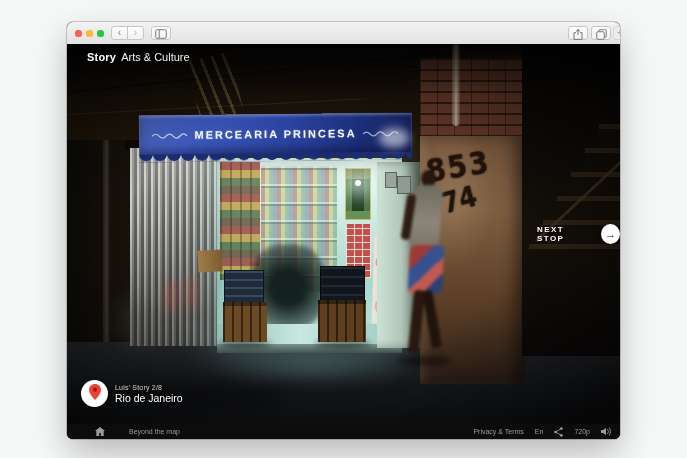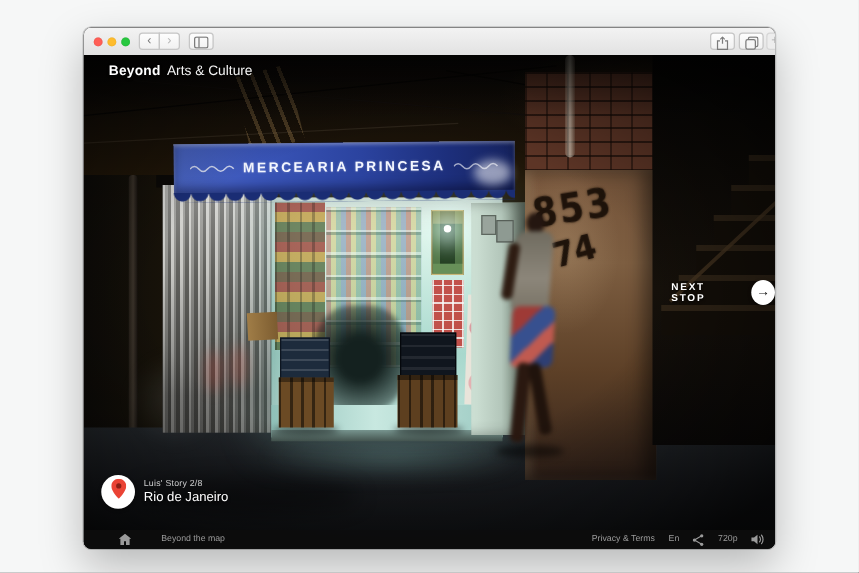--- a/index.html
+++ b/index.html
@@ -296,21 +296,21 @@
         <div class="p-torso"></div>
         <div class="p-arm"></div>
         <div class="p-shorts"></div>
         <div class="p-leg1"></div>
         <div class="p-leg2"></div>
       </div>
 
       <div class="abs vignette"></div>
 
       <div class="abs logo">
-        <span class="brand">Beyond</span>
+        <span class="brand">Story</span>
         <span class="suffix">Arts &amp; Culture</span>
       </div>
 
       <div class="abs loc">
         <span class="loc-pin">
           <span>
             <svg width="12" height="16" viewBox="0 0 12 16">
                 <path d="M6 0C2.7 0 0 2.6 0 5.8 0 10.2 6 16 6 16s6-5.8 6-10.2C12 2.6 9.3 0 6 0z" fill="#EA4335"></path>
                 <circle cx="6" cy="5.7" r="2.1" fill="#8a1f16"></circle>
               </svg>

